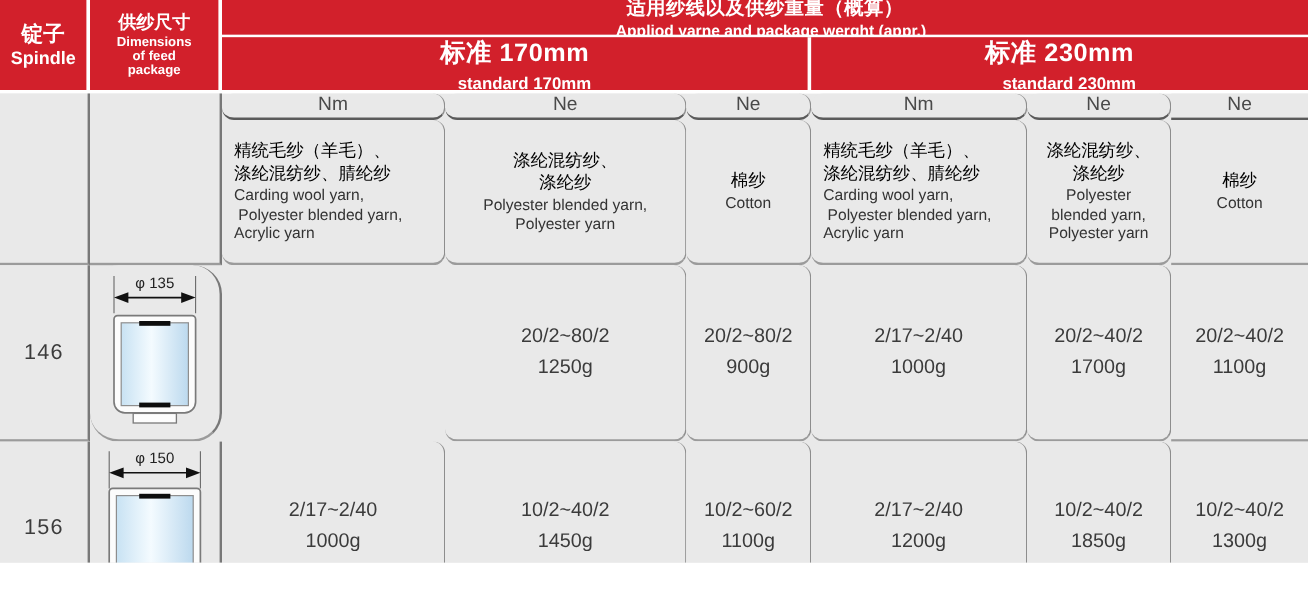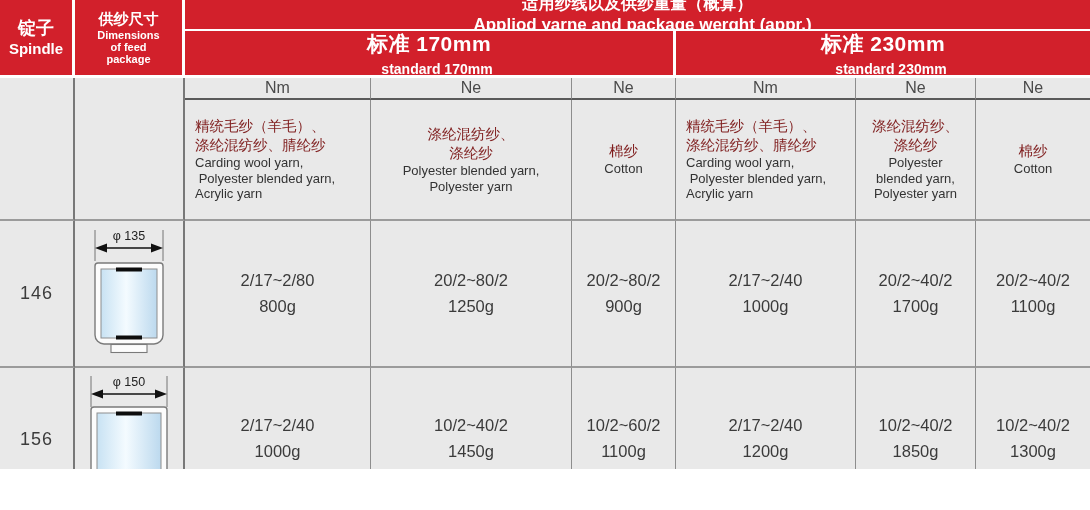--- a/index.html
+++ b/index.html
@@ -9,36 +9,36 @@
     grid-template-columns:75px 110px 186px 201px 104px 180px 120px 114px;
     grid-template-rows:29px 2px 44px 3px 22px 121px 147px 142px;
     font-family:"Liberation Sans","DejaVu Sans",sans-serif;
     background:#e9e9e9; overflow:hidden;
   }
   .cell{box-sizing:border-box;display:flex;align-items:center;justify-content:center;}
   .red{background:#d2202b;color:#fff;font-weight:bold;text-align:center;flex-direction:column;}
   .wsepR{border-right:3px solid #fff;}
   .band{background:#fff;}
   .gray{background:#e9e9e9;color:#3c3c3c;}
-  .bR{border-right:1px solid #8d8d8d;}
+  .bR{border-right:1px solid #8d8d8d;border-radius:10px;}
   .bRD{border-right:2px solid #787878;}
   .bB{border-bottom:2px solid #9b9b9b;}
   .bBdark{border-bottom:2px solid #5a5a5a;}
   .title-zh{font-size:16px;letter-spacing:.5px;}
-  .title-en{font-size:17px;margin-left:10px;}
+  .title-en{font-size:13px;margin-left:10px;}
   .std-zh{font-size:21px;letter-spacing:.5px;}
   .std-en{font-size:14px;margin-left:16px;margin-top:3px;text-align:center;}
   .col{flex-direction:column;}
   .spindle-zh{font-size:18px;line-height:1.2;}
   .spindle-en{font-size:15px;}
   .dims-zh{font-size:15px;line-height:1.25;}
   .dims-en{font-size:11px;line-height:1.1;white-space:pre-wrap;text-align:center;}
   .unit{font-size:16px;color:#4a4a4a;}
   .yarn{flex-direction:column;justify-content:center;padding:4px 2px;}
-  .yarn .zh{font-size:14.5px;line-height:1.32;color:#7f1d1d;white-space:pre-wrap;text-align:center;}
+  .yarn .zh{font-size:14.5px;line-height:1.32;color:#000000;white-space:pre-wrap;text-align:center;}
   .yarn .en{font-size:13px;line-height:1.2;color:#333;white-space:pre-wrap;text-align:center;}
   .yarn.left .zh,.yarn.left .en{text-align:left;align-self:flex-start;margin-left:8px;}
   .val{flex-direction:column;font-size:16.5px;color:#3b3b3b;line-height:1.55;}
   .spnum{font-size:18px;letter-spacing:1px;}
   .diagram-cell{padding-top:2px;}
   svg text{font-family:"Liberation Sans","DejaVu Sans",sans-serif;}
 </style>
 </head>
 <body>
 
@@ -112,21 +112,21 @@
     <span class="en">Polyester
 blended yarn,
 Polyester yarn</span>
   </div>
   <div class="cell gray yarn bB" style="grid-column:8;grid-row:6;">
     <span class="zh">棉纱</span>
     <span class="en">Cotton</span>
   </div>
 
   <div class="cell gray spnum bRD bB" style="grid-column:1;grid-row:7;">146</div>
-  <div class="cell gray bRD bB diagram-cell" style="grid-column:2;grid-row:7;">
+  <div class="cell gray bRD bB diagram-cell" style="grid-column:2;grid-row:7;border-radius:24px;">
     <svg width="104" height="136" viewBox="0 0 104 136">
       <defs>
         <linearGradient id="pkgGrad" x1="0" y1="0" x2="1" y2="0">
           <stop offset="0" stop-color="#c8e2f3"></stop>
           <stop offset="0.45" stop-color="#f4fbff"></stop>
           <stop offset="1" stop-color="#bcd9ee"></stop>
         </linearGradient>
       </defs>
       <text x="52" y="13" font-size="12.5" fill="#222" text-anchor="middle">φ 135</text>
       <line x1="18" y1="3" x2="18" y2="34" stroke="#666" stroke-width="0.9"></line>
@@ -134,24 +134,20 @@
       <line x1="26" y1="21" x2="78" y2="21" stroke="#111" stroke-width="1.3"></line>
       <polygon points="18,21 30,16.5 30,25.5" fill="#111"></polygon>
       <polygon points="86,21 74,16.5 74,25.5" fill="#111"></polygon>
       <path d="M21,36 h62 a3,3 0 0 1 3,3 v69 a9,9 0 0 1 -9,9 h-50 a9,9 0 0 1 -9,-9 v-69 a3,3 0 0 1 3,-3 z" fill="#fcfcfc" stroke="#7a7a7a" stroke-width="1.4"></path>
       <rect x="24" y="42" width="56" height="69" fill="url(#pkgGrad)" stroke="#8e8e8e" stroke-width="1"></rect>
       <rect x="39" y="40.5" width="26" height="4" fill="#0d0d0d"></rect>
       <rect x="39" y="108.5" width="26" height="4" fill="#0d0d0d"></rect>
       <rect x="34" y="117.5" width="36" height="8" fill="#fcfcfc" stroke="#7a7a7a" stroke-width="1.1"></rect>
     </svg>
   </div>
-  <div class="cell gray val bR bB" style="grid-column:3;grid-row:7;">
-    <span>2/17~2/80</span>
-    <span>800g</span>
-  </div>
   <div class="cell gray val bR bB" style="grid-column:4;grid-row:7;">
     <span>20/2~80/2</span>
     <span>1250g</span>
   </div>
   <div class="cell gray val bR bB" style="grid-column:5;grid-row:7;">
     <span>20/2~80/2</span>
     <span>900g</span>
   </div>
   <div class="cell gray val bR bB" style="grid-column:6;grid-row:7;">
     <span>2/17~2/40</span>

